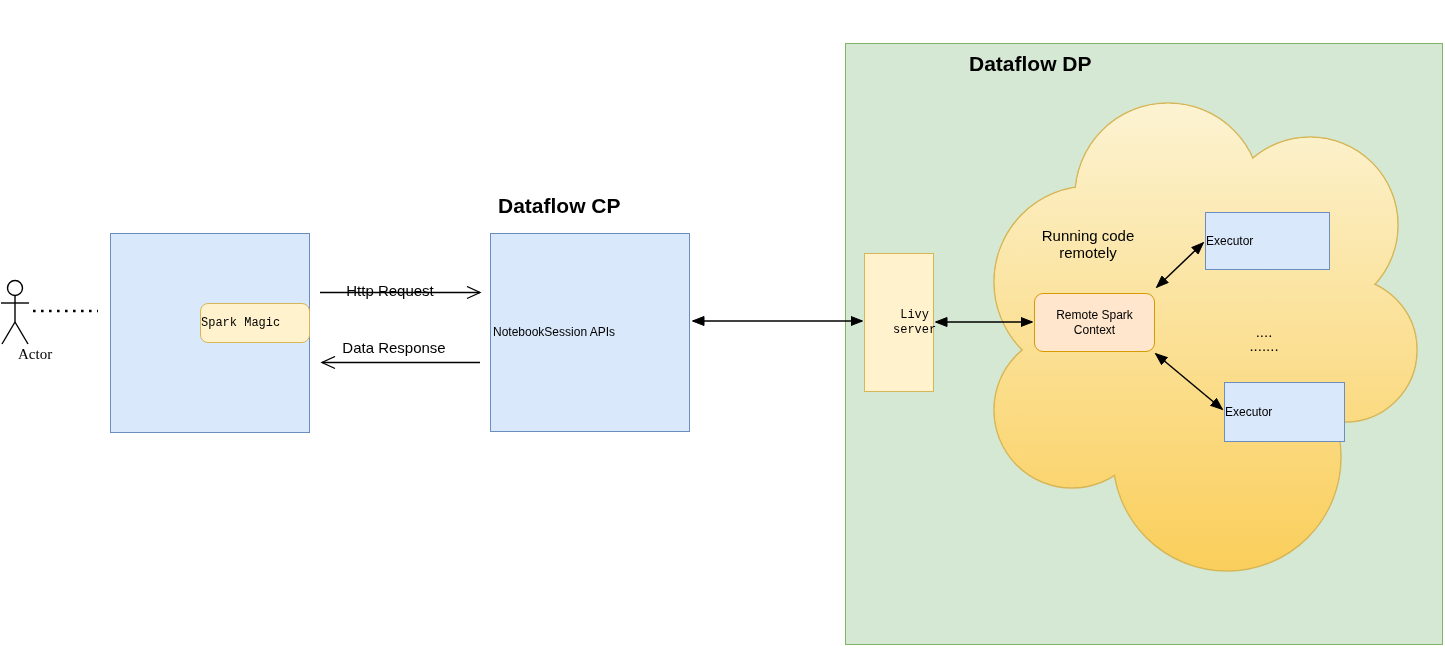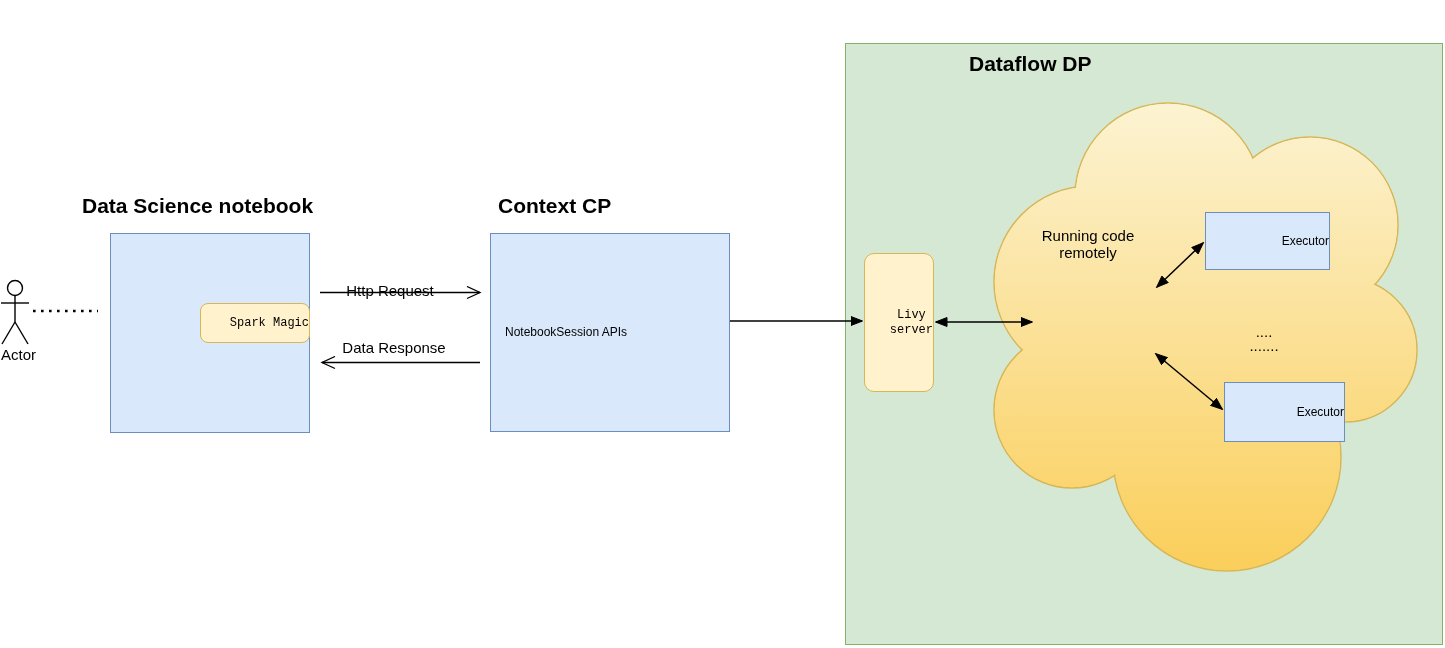--- a/index.html
+++ b/index.html
@@ -18,48 +18,48 @@
     background:var(--green-fill,#d5e8d4);
     border:1px solid var(--green-border,#82b366);
     box-sizing:border-box;
     z-index:1;
   }
   
   #wires{left:0;top:0;z-index:2;}
   
   .node{
     box-sizing:border-box;
-    display:flex;align-items:center;justify-content:flex-end;
+    display:flex;align-items:center;justify-content:flex-start;
     font-size:12px;line-height:1.2;text-align:center;
     z-index:3;
   }
   .blue{background:var(--blue-fill,#dae8fc);border:1px solid var(--blue-border,#6c8ebf);}
   .yellow{background:var(--yellow-fill,#fff2cc);border:1px solid var(--yellow-border,#d6b656);font-family:Liberation Mono, monospace;}
   .orange{background:var(--orange-fill,#ffe6cc);border:1px solid var(--orange-border,#d79b00);}
   .rounded{border-radius:9px;}
   .notebook-box{left:110px;top:233px;width:200px;height:200px;}
   .spark-magic{left:200px;top:303px;width:110px;height:40px;border-radius:8px;}
-  .cp-box{left:490px;top:233px;width:240px;height:199px;justify-content:flex-start;text-align:left;padding-left:14px;}
-  .livy-box{left:864px;top:253px;width:70px;height:139px;border-radius:10px;padding-left:28px;}
+  .cp-box{left:490px;top:233px;width:200px;height:199px;justify-content:flex-start;text-align:left;padding-left:2px;}
+  .livy-box{left:864px;top:253px;width:70px;height:139px;border-radius:0;padding-left:28px;}
   .rsc-box{left:1034px;top:293px;width:121px;height:59px;}
   .rsc-box .wrap{width:100%;padding:0 12px;box-sizing:border-box;}
   .exec-top{left:1205px;top:212px;width:125px;height:58px;}
   .exec-bottom{left:1224px;top:382px;width:121px;height:60px;}
   
   .title{font-size:21px;font-weight:bold;white-space:nowrap;z-index:3;}
   .t-notebook{left:82px;top:194px;}
   .t-cp{left:498px;top:194px;}
   .t-dp{left:969px;top:16px;margin-top:36px;}
   .lbl{font-size:15px;z-index:3;}
   .lbl-request{left:330px;top:282px;width:120px;text-align:center;}
   .lbl-response{left:334px;top:339px;width:120px;text-align:center;}
   .lbl-running{left:1028px;top:227px;width:120px;text-align:center;line-height:1.15;}
   .lbl-dots1{left:1234px;top:323px;width:60px;text-align:center;}
   .lbl-dots2{left:1234px;top:337px;width:60px;text-align:center;}
-  .lbl-actor{left:1px;top:346px;}
+  .lbl-actor{left:18px;top:346px;font-family:Liberation Serif, serif;}
 </style>
 </head>
 <body>
 
 <div id="canvas">
 
   <div class="abs dp-region"></div>
 
   <svg id="wires" class="abs" width="1445" height="648" viewBox="0 0 1445 648">
     <defs>
@@ -108,22 +108,21 @@
 
     <line x1="320" y1="292.5" x2="480" y2="292.5" stroke="#000" stroke-width="1.3" marker-end="url(#mOpen)"></line>
     <line x1="480" y1="362.5" x2="322" y2="362.5" stroke="#000" stroke-width="1.3" marker-end="url(#mOpen)"></line>
 
     <line x1="693" y1="321" x2="862" y2="321" stroke="#000" stroke-width="1.5" marker-start="url(#mFill)" marker-end="url(#mFill)"></line>
     <line x1="936" y1="322" x2="1032" y2="322" stroke="#000" stroke-width="1.5" marker-start="url(#mFill)" marker-end="url(#mFill)"></line>
     <line x1="1157" y1="287" x2="1203" y2="243" stroke="#000" stroke-width="1.5" marker-start="url(#mFill)" marker-end="url(#mFill)"></line>
     <line x1="1156" y1="354" x2="1222" y2="409" stroke="#000" stroke-width="1.5" marker-start="url(#mFill)" marker-end="url(#mFill)"></line>
   </svg>
 
-  <div class="abs title t-notebook">Data Science notebook</div>
-  <div class="abs title t-cp">Context CP</div>
+  <div class="abs title t-cp">Dataflow CP</div>
   <div class="abs title t-dp">Dataflow DP</div>
 
   <div class="abs lbl lbl-actor">Actor</div>
 
   <div class="abs node blue notebook-box"></div>
   <div class="abs node yellow spark-magic">
     <span>Spark Magic</span>
   </div>
 
   <div class="abs lbl lbl-request">Http Request</div>
@@ -132,20 +131,23 @@
   <div class="abs node blue cp-box">
     <span>NotebookSession APIs</span>
   </div>
 
   <div class="abs node yellow livy-box">
     <span>Livy server</span>
   </div>
 
   <div class="abs lbl lbl-running">Running code remotely</div>
 
+  <div class="abs node orange rounded rsc-box">
+    <span class="wrap">Remote Spark Context</span>
+  </div>
 
   <div class="abs node blue exec-top">
     <span>Executor</span>
   </div>
   <div class="abs node blue exec-bottom">
     <span>Executor</span>
   </div>
 
   <div class="abs lbl lbl-dots1">....</div>
   <div class="abs lbl lbl-dots2">.......</div>

